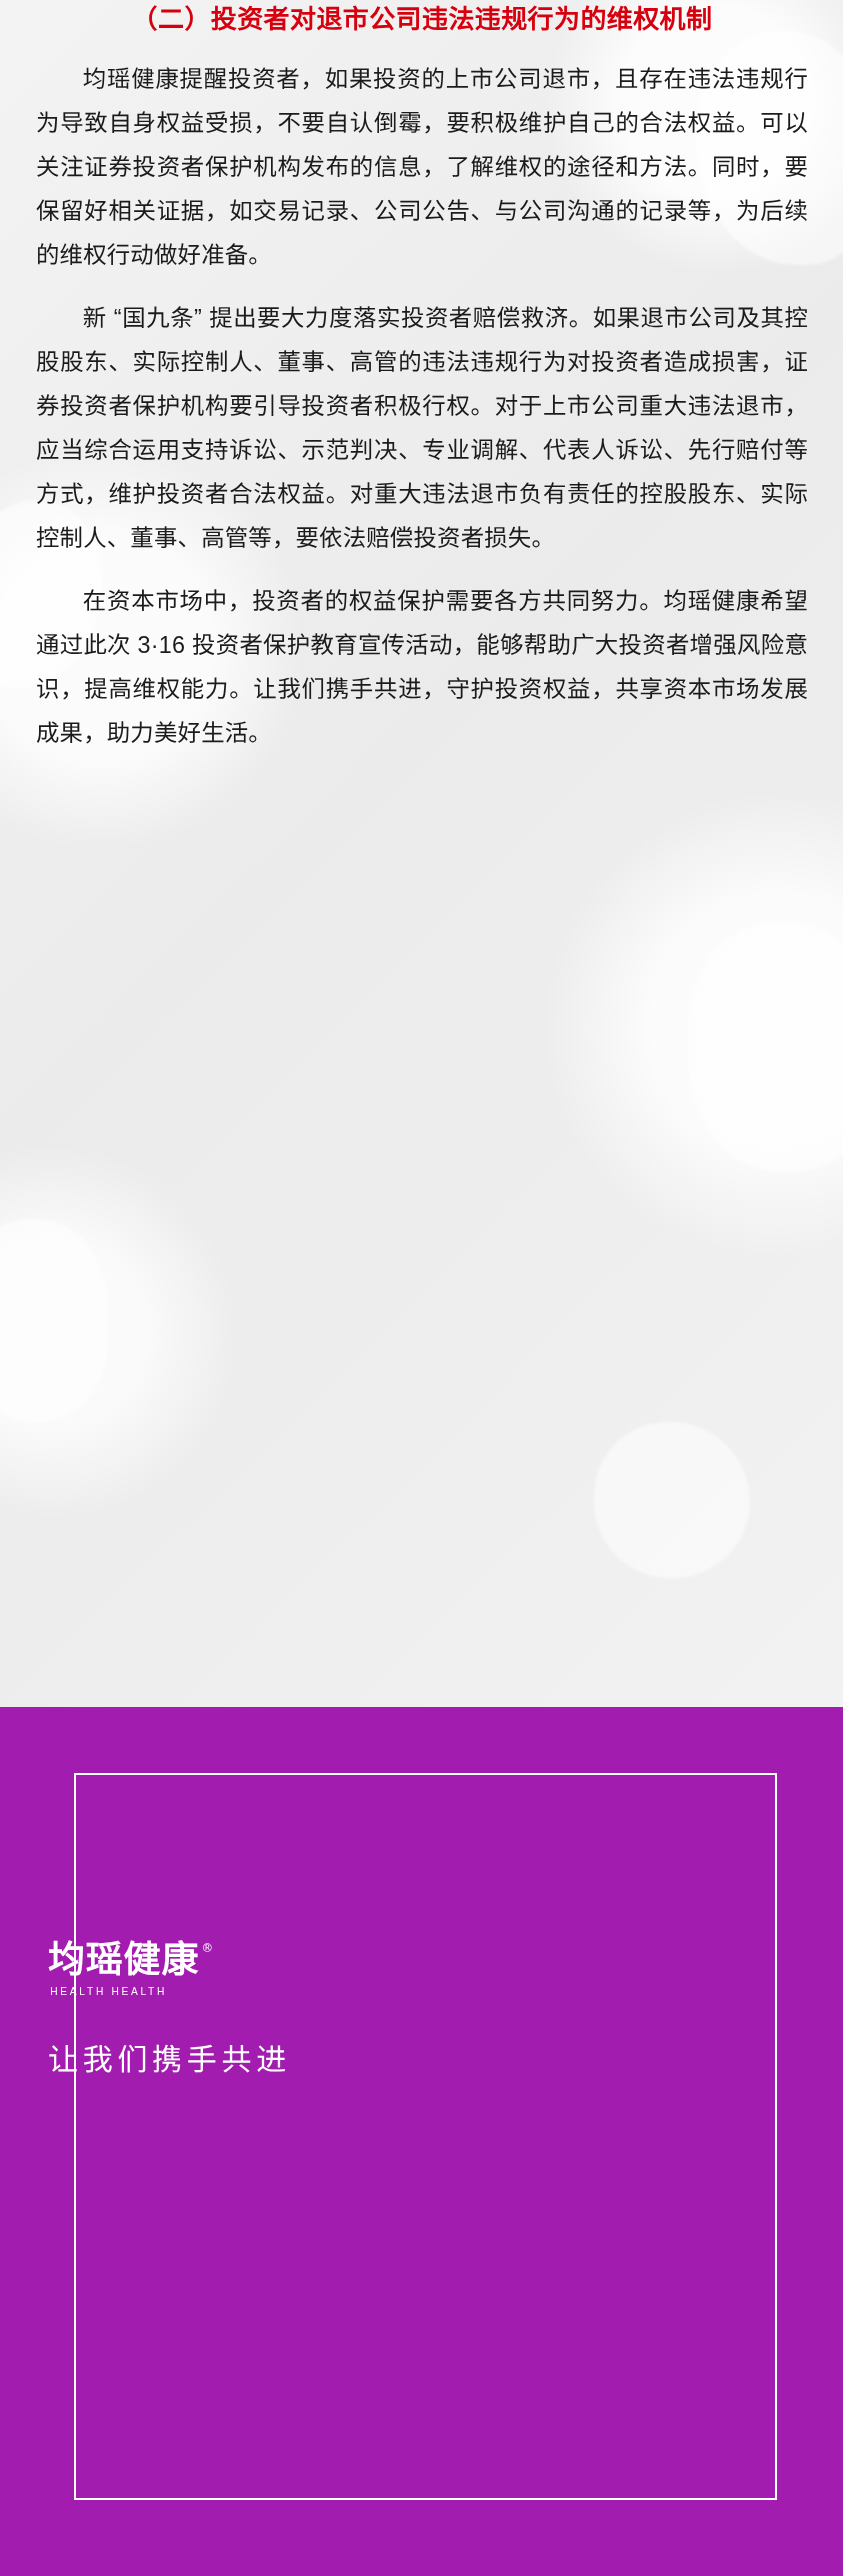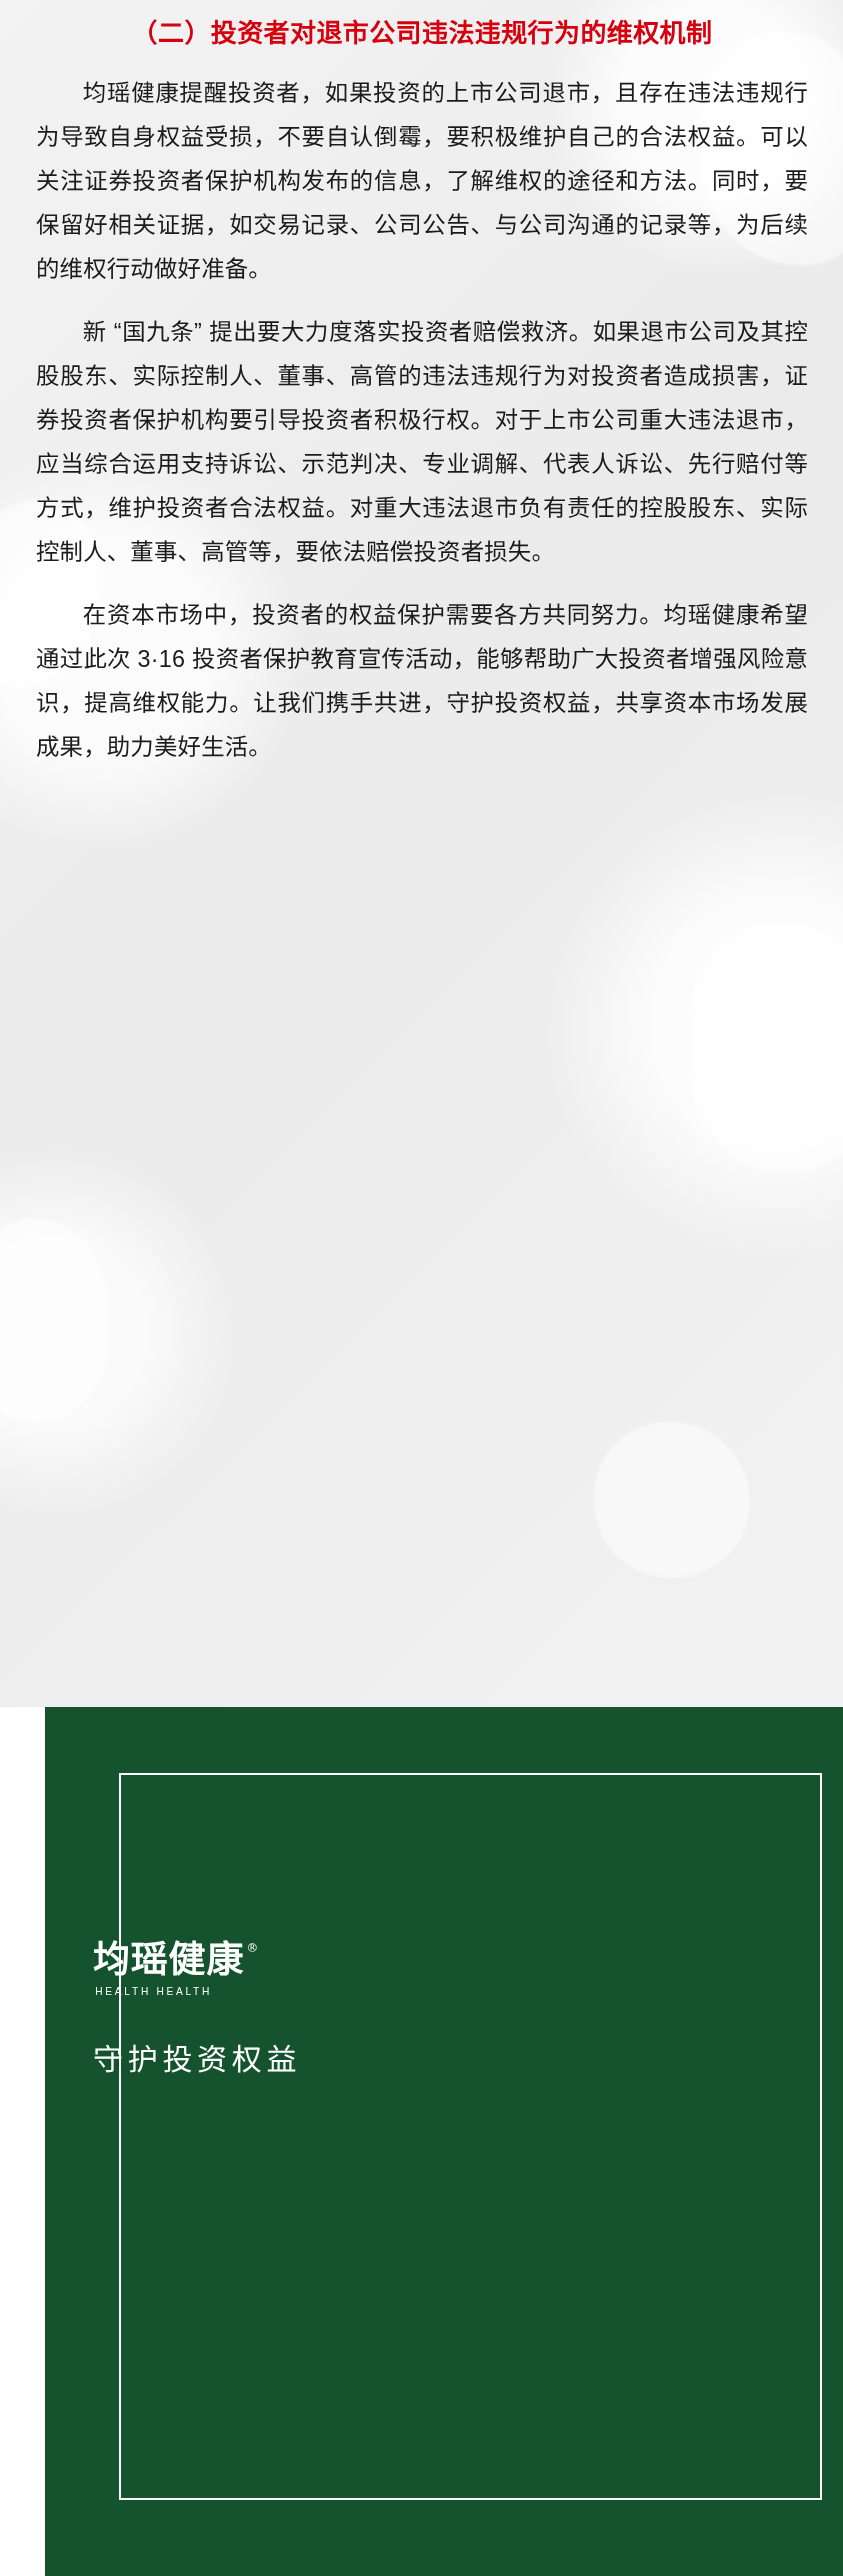--- a/index.html
+++ b/index.html
@@ -47,44 +47,42 @@
 
   .article-inner { position: relative; z-index: 2; }
 
   .headline {
     color: #d6000f;
     font-weight: bold;
     font-size: 26px;
     line-height: 1.52;
     text-align: center;
     letter-spacing: 0.4px;
-    padding-top: 14px;
     margin: 0 0 17px 0;
   }
 
   .para {
     color: #1b1b1b;
     font-size: 23.4px;
     line-height: 1.88;
     text-align: justify;
     text-justify: inter-ideograph;
     text-indent: 2em;
     margin: 0 0 19px 0;
     letter-spacing: 0.2px;
   }
   .para:last-child { margin-bottom: 0; }
 
   
   .footer {
     position: relative;
-    background: #14532d;
+    background: #a21caf;
     height: 869px;
     box-sizing: border-box;
     overflow: hidden;
-    margin-left: 45px;
   }
   .footer-frame {
     position: absolute;
     left: 74px;
     top: 66px;
     width: 703px;
     height: 727px;
     border: 2.3px solid #ffffff;
     border-left: none;
     box-sizing: border-box;
@@ -189,17 +187,17 @@
     <div class="frame-gap"></div>
 
     <div class="brand">
       <div class="brand-logo">
         <span>均瑶健康</span>
         <span class="reg">®</span>
       </div>
       <div class="brand-en">HEALTH HEALTH</div>
     </div>
 
-    <div class="slogan-cn">守护投资权益</div>
+    <div class="slogan-cn">让我们携手共进</div>
   </section>
 
 </div>
 
 
 </body></html>

